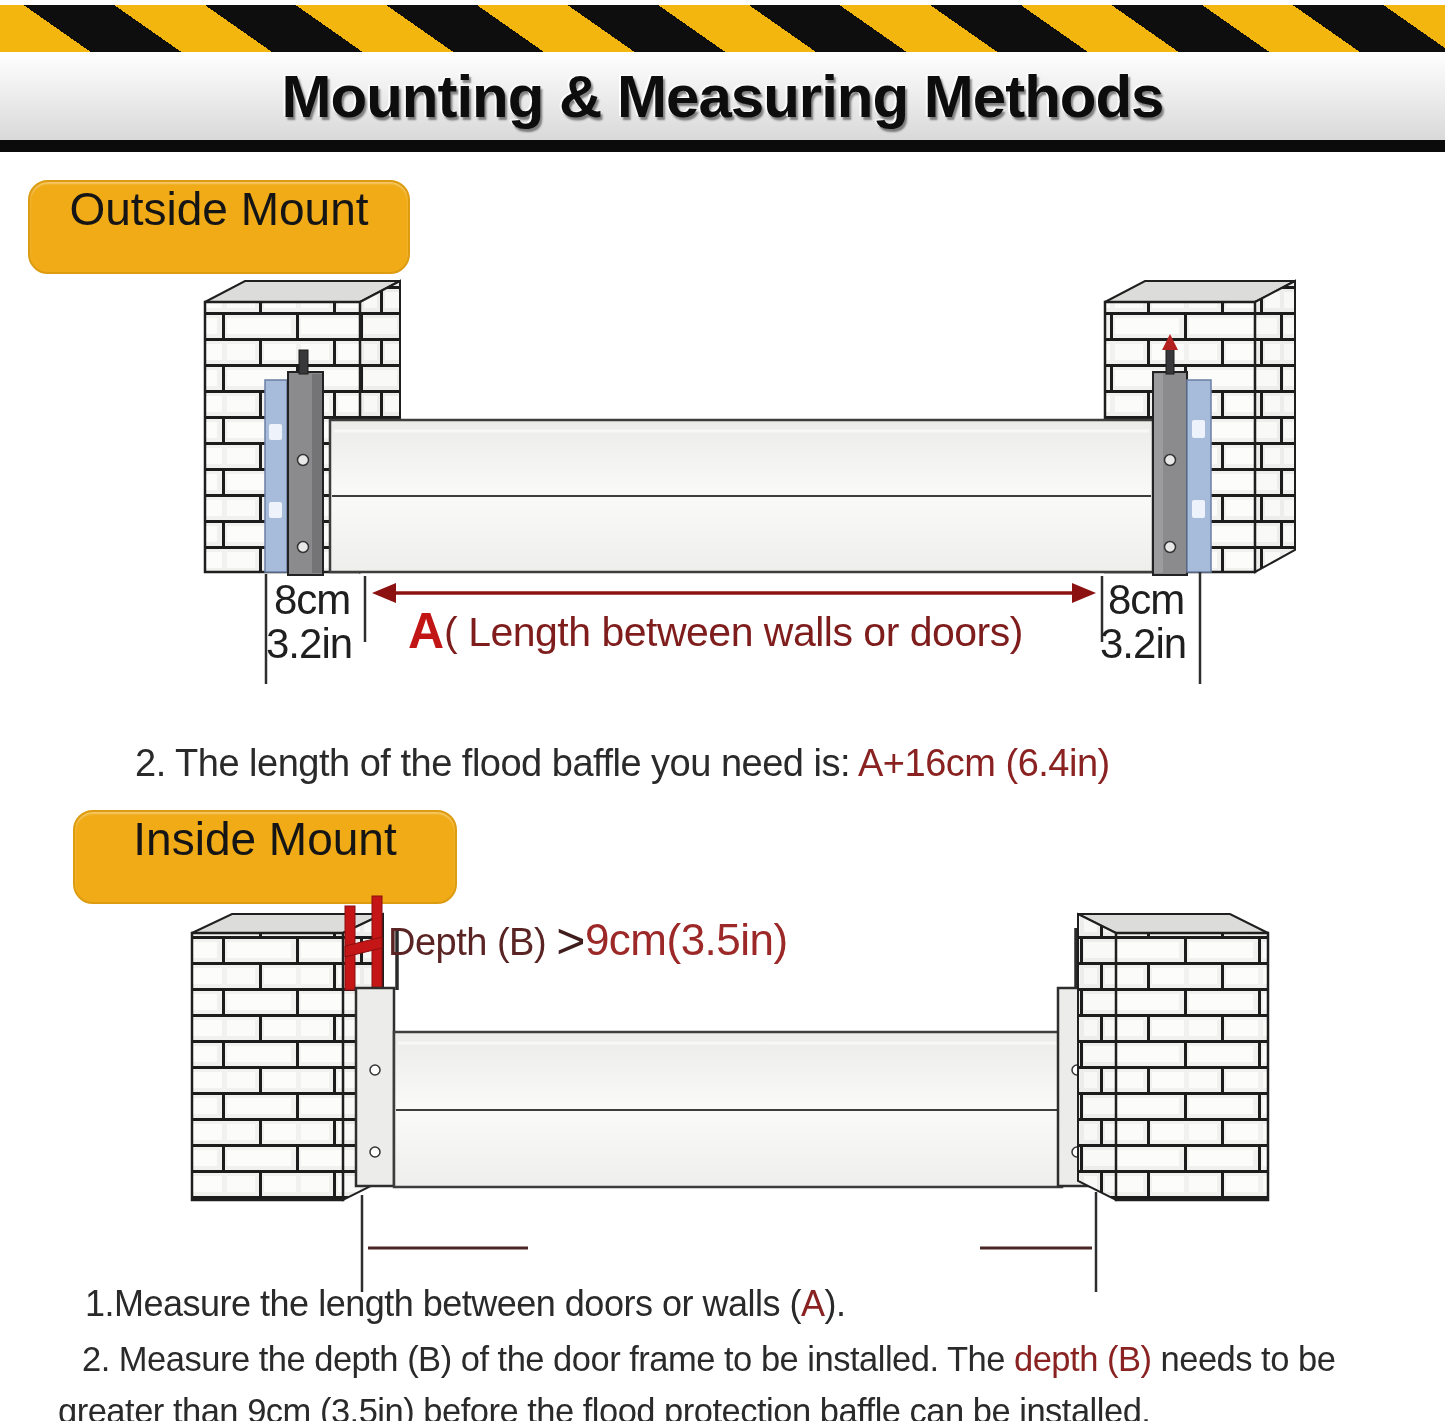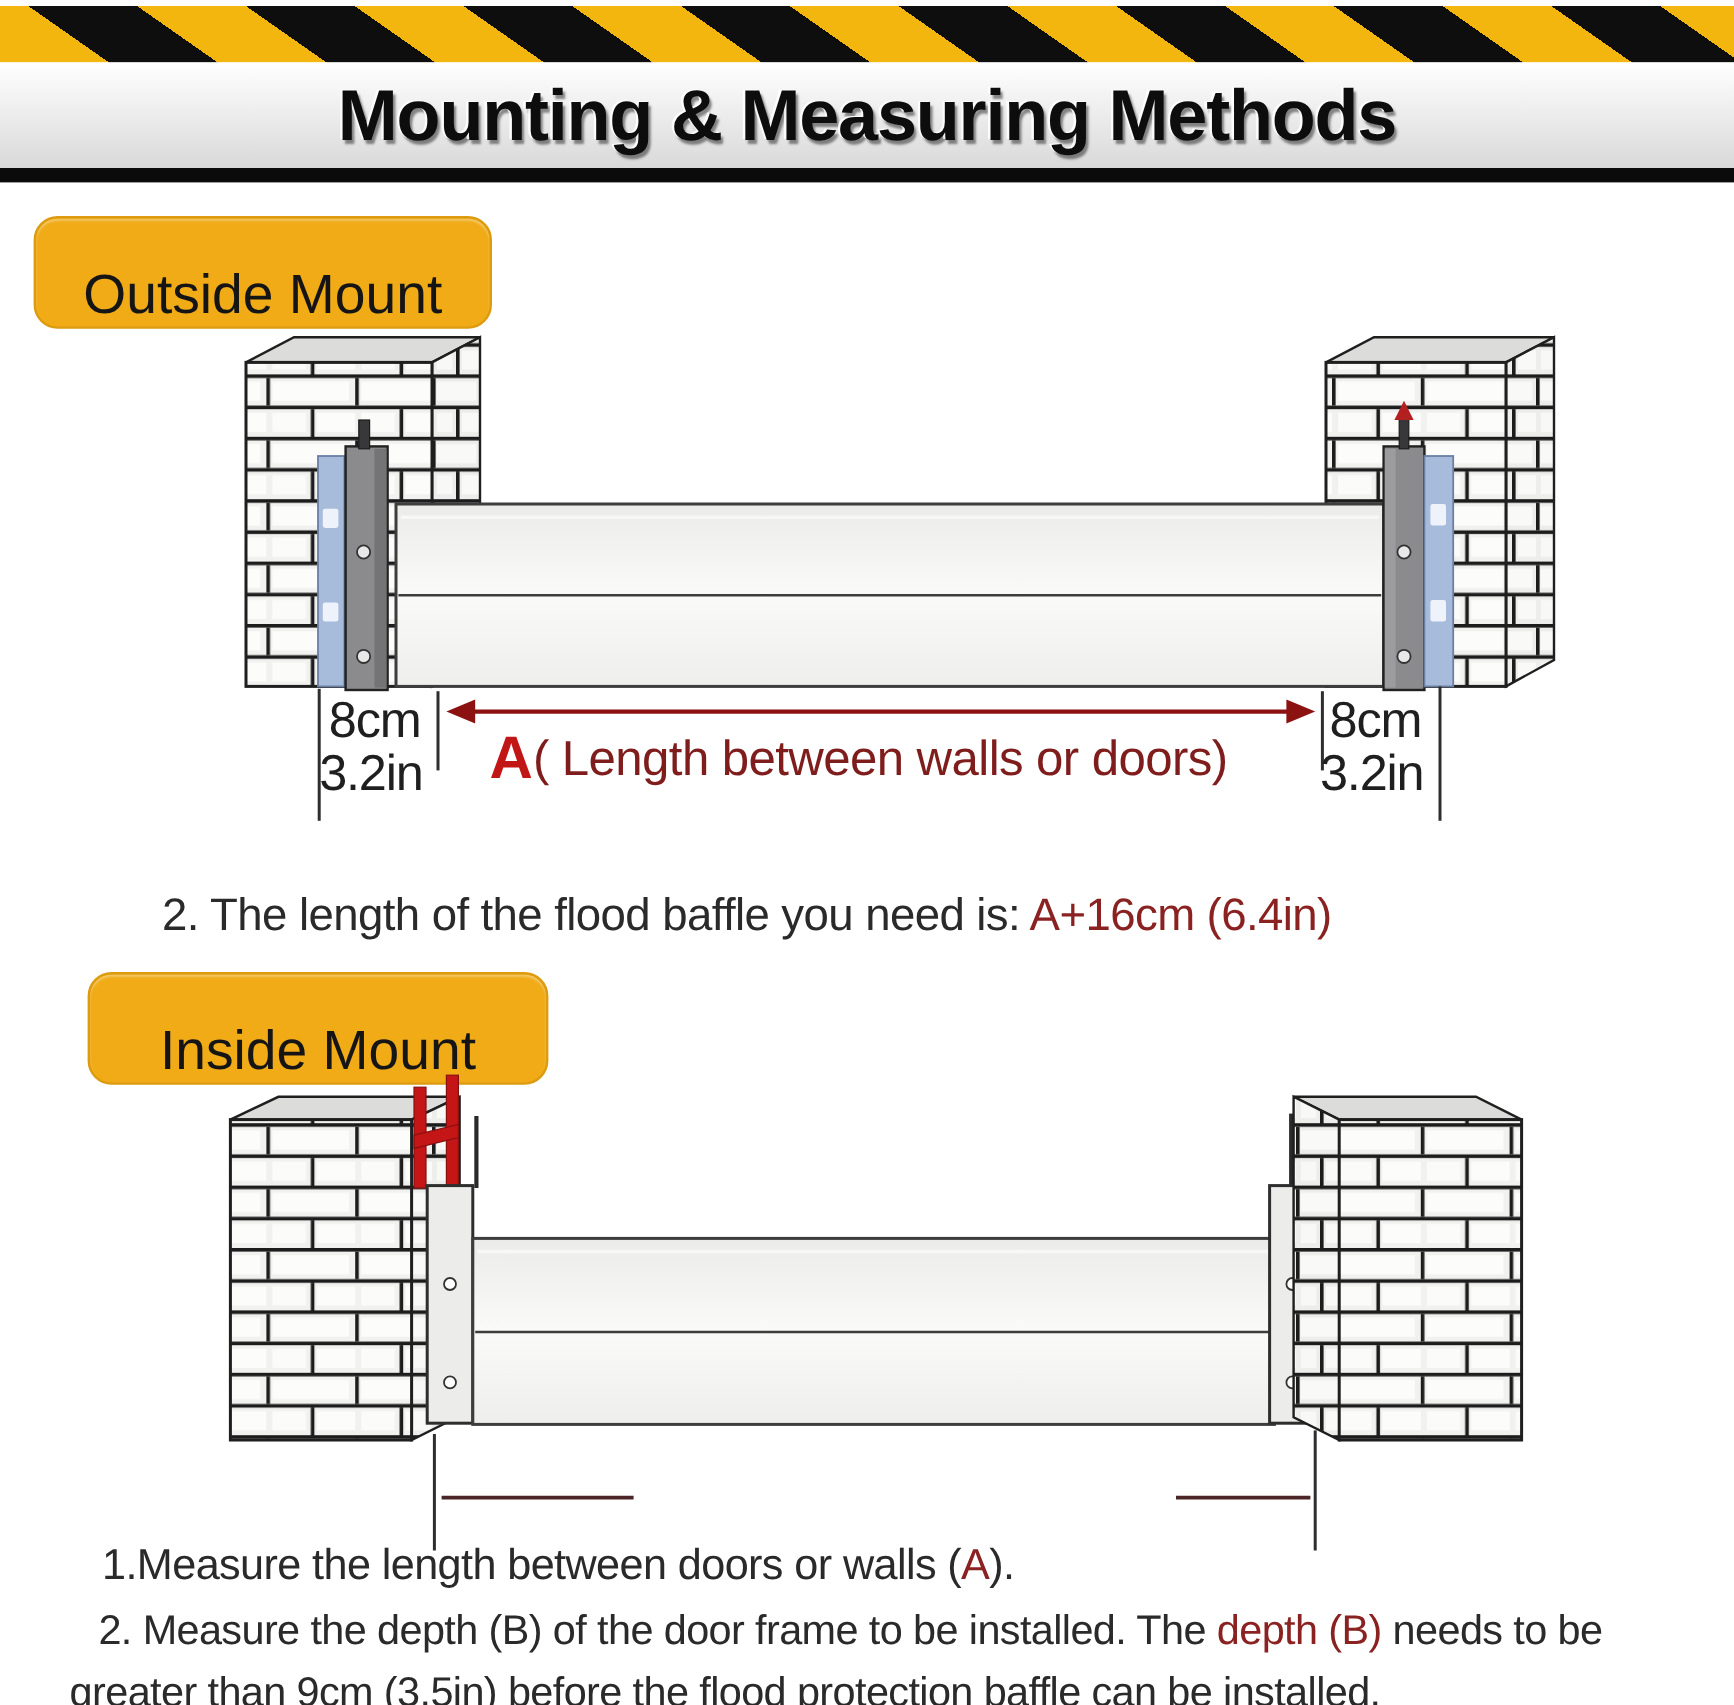--- a/index.html
+++ b/index.html
@@ -21,21 +21,21 @@
   }
   .title-band h1{
     margin:0;font-size:60px;font-weight:700;letter-spacing:-1px;color:#0d0d0d;
     text-shadow:-2px -1px 0 rgba(255,255,255,.85), 2px 3px 2px rgba(0,0,0,.45);
   }
   .black-bar{position:absolute;top:140px;left:0;right:0;height:12px;background:#0b0b0b;}
 
   
   .badge{
     position:absolute;background:#f0ab17;border:2px solid #dd9b10;border-radius:20px;
-    color:#151515;font-size:46px;display:flex;align-items:flex-end;justify-content:center;
+    color:#151515;font-size:46px;display:flex;align-items:flex-start;justify-content:center;
     box-shadow:inset 0 2px 2px rgba(255,255,255,.35);
   }
   #badge-outside{left:28px;top:180px;width:378px;height:90px;}
   #badge-inside{left:25px;top:810px;width:380px;height:90px;margin-left:48px;}
 
   
   .diagram-svg{position:absolute;left:0;top:0;width:1445px;height:1421px;}
 
   
   .dim{position:absolute;font-size:42px;color:#1f1f1f;letter-spacing:-1px;white-space:nowrap;}
@@ -225,20 +225,23 @@
   <div class="dim" id="dim-right-in">3.2in</div>
 
   <div id="span-label">
     <span class="em-A">A</span><span class="span-text">( Length between walls or doors)</span>
   </div>
 
   <div class="step" id="out-step2">
     <span>2. The length of the flood baffle you need is: </span><span class="em">A+16cm (6.4in)</span>
   </div>
 
+  <div id="depth-label">
+    <span>Depth (B) </span><span class="gt">&gt;</span><span class="depth-value">9cm(3.5in)</span>
+  </div>
 
 
   <div class="step" id="in-step1">
     <span>1.Measure the length between doors or walls (</span><span class="em">A</span><span>).</span>
   </div>
   <div class="step" id="in-step2">
     <span>2. Measure the depth (B) of the door frame to be installed. The </span><span class="em">depth (B)</span><span> needs to be greater than 9cm (3.5in) before the flood protection baffle can be installed.</span>
   </div>
 
 </div>

